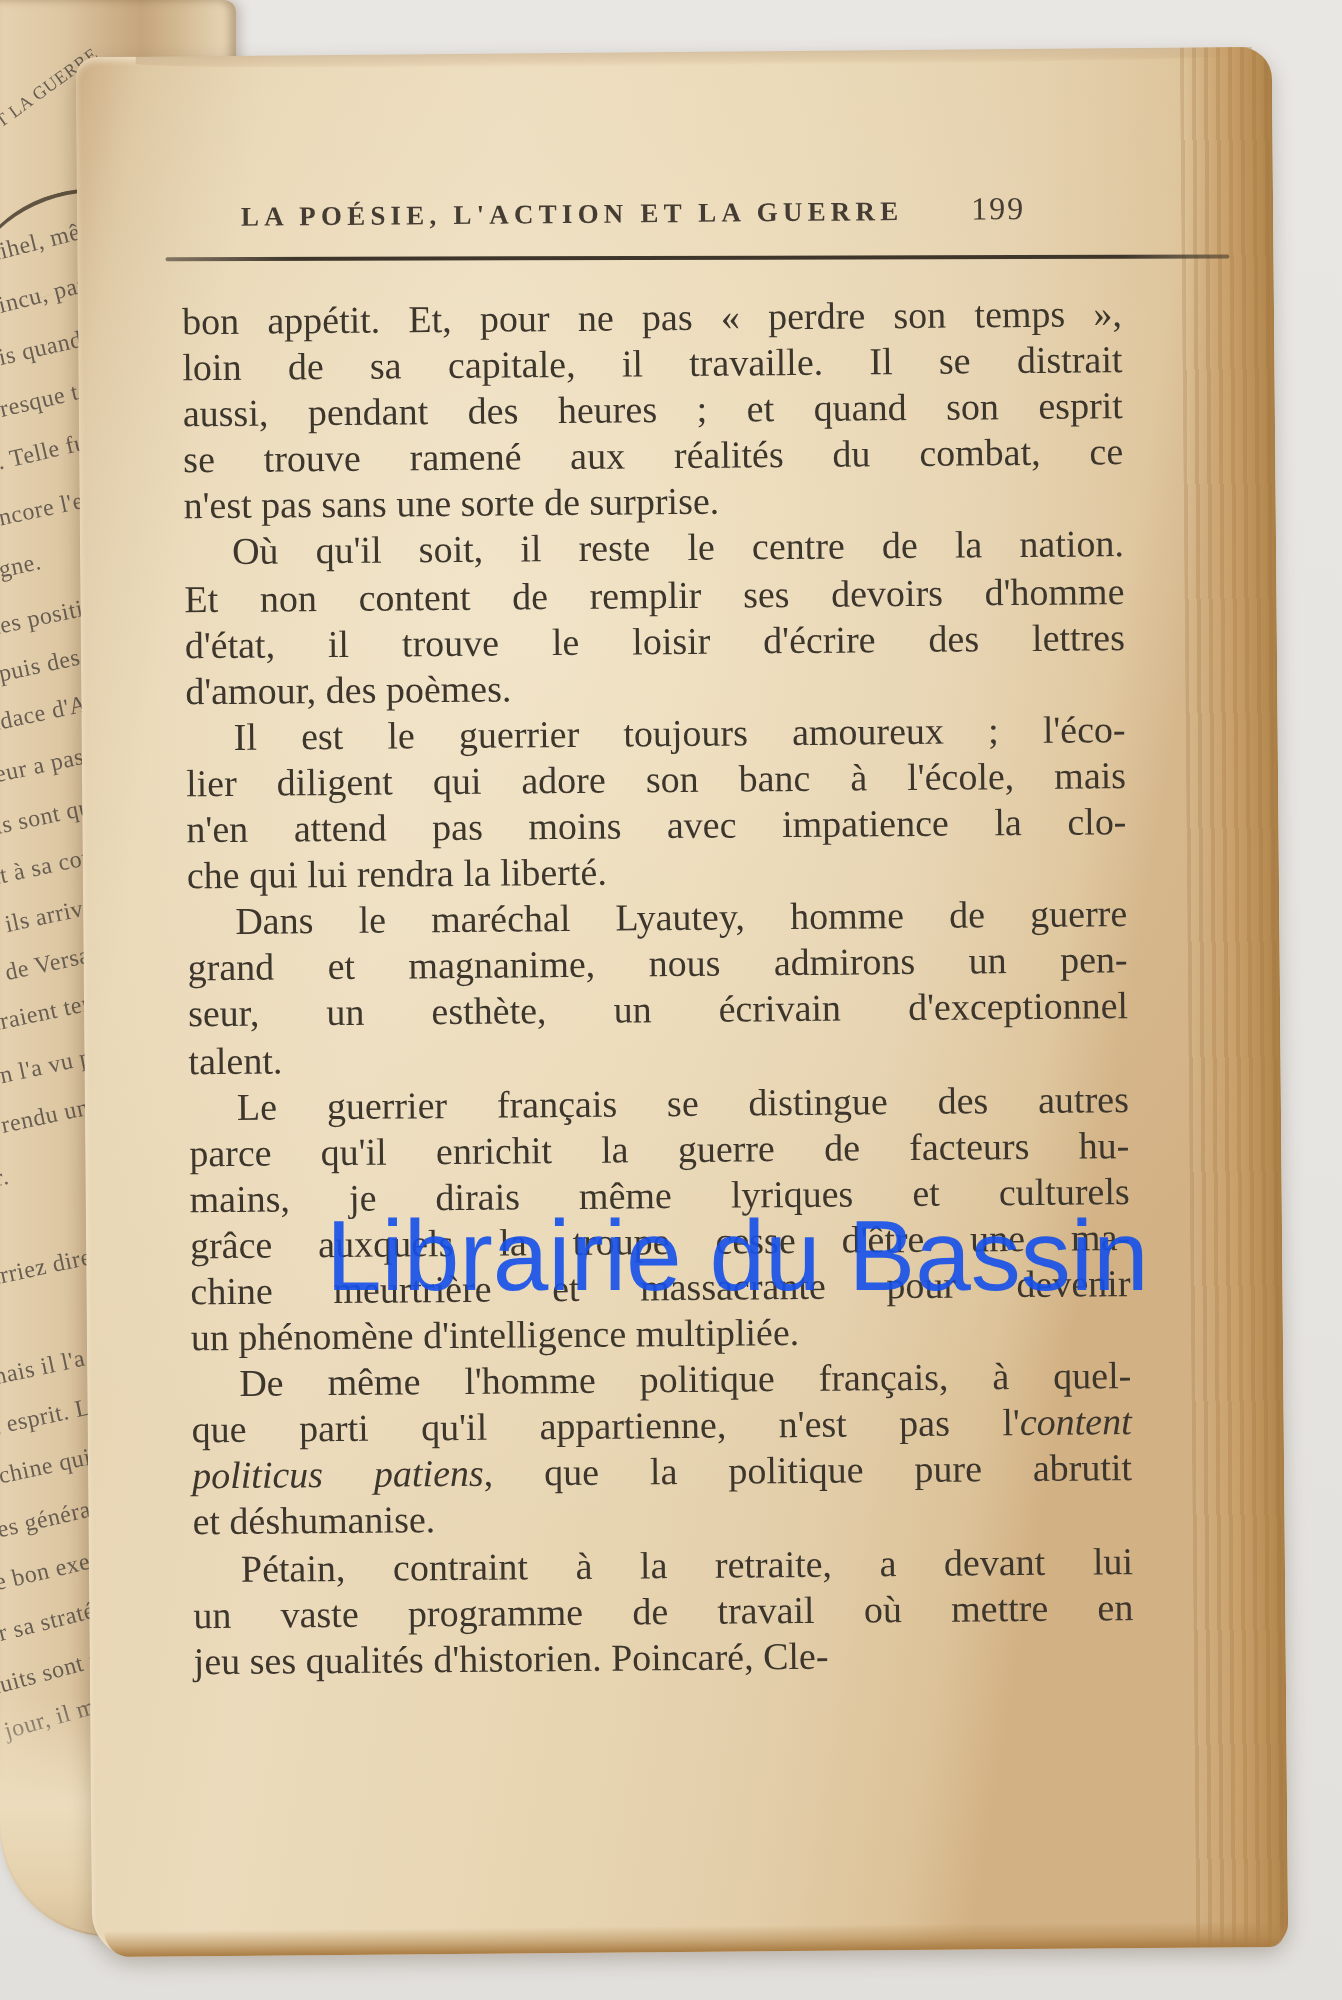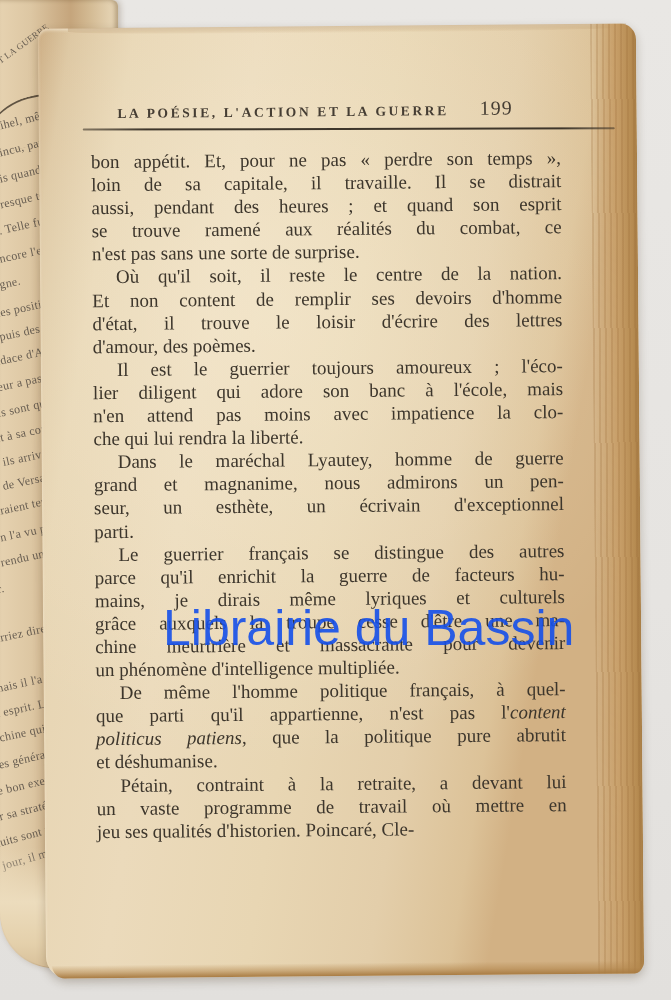--- a/index.html
+++ b/index.html
@@ -59,21 +59,21 @@
 
   
   .header-row{
     position:absolute;top:72px;left:62px;width:412px;
     display:flex;align-items:baseline;color:#453d33;
   }
   .header-title{
     flex:1;text-align:center;font-size:13.5px;letter-spacing:2.6px;
     font-weight:bold;white-space:nowrap;
   }
-  .header-num{font-size:20px;letter-spacing:1px;margin-left:14px;}
+  .header-num{font-size:16px;letter-spacing:1px;margin-left:14px;}
   .header-rule{
     position:absolute;top:102px;left:44px;width:532px;height:2px;
     background:linear-gradient(90deg,rgba(50,42,32,.55),#3e362b 12%,#3e362b 90%,rgba(50,42,32,.5));
     transform:rotate(0.35deg);border-radius:2px;
   }
   .page-body{
     position:absolute;top:122px;left:52px;width:470px;
     font-size:19px;line-height:23.1px;color:#3d362c;
   }
   .bline{text-align:justify;text-align-last:justify;height:23.1px;white-space:nowrap;}
@@ -152,21 +152,21 @@
         <div class="bline"><span>Et non content de remplir ses devoirs d'homme</span></div>
         <div class="bline"><span>d'état, il trouve le loisir d'écrire des lettres</span></div>
         <div class="bline last"><span>d'amour, des poèmes.</span></div>
         <div class="bline ind"><span>Il est le guerrier toujours amoureux ; l'éco-</span></div>
         <div class="bline"><span>lier diligent qui adore son banc à l'école, mais</span></div>
         <div class="bline"><span>n'en attend pas moins avec impatience la clo-</span></div>
         <div class="bline last"><span>che qui lui rendra la liberté.</span></div>
         <div class="bline ind"><span>Dans le maréchal Lyautey, homme de guerre</span></div>
         <div class="bline"><span>grand et magnanime, nous admirons un pen-</span></div>
         <div class="bline"><span>seur, un esthète, un écrivain d'exceptionnel</span></div>
-        <div class="bline last"><span>parti.</span></div>
+        <div class="bline last"><span>talent.</span></div>
         <div class="bline ind"><span>Le guerrier français se distingue des autres</span></div>
         <div class="bline"><span>parce qu'il enrichit la guerre de facteurs hu-</span></div>
         <div class="bline"><span>mains, je dirais même lyriques et culturels</span></div>
         <div class="bline"><span>grâce auxquels la troupe cesse d'être une ma-</span></div>
         <div class="bline"><span>chine meurtrière et massacrante pour devenir</span></div>
         <div class="bline last"><span>un phénomène d'intelligence multipliée.</span></div>
         <div class="bline ind"><span>De même l'homme politique français, à quel-</span></div>
         <div class="bline"><span>que parti qu'il appartienne, n'est pas l'</span><span class="it">content</span></div>
         <div class="bline"><span class="it">politicus patiens</span><span>, que la politique pure abrutit</span></div>
         <div class="bline last"><span>et déshumanise.</span></div>

